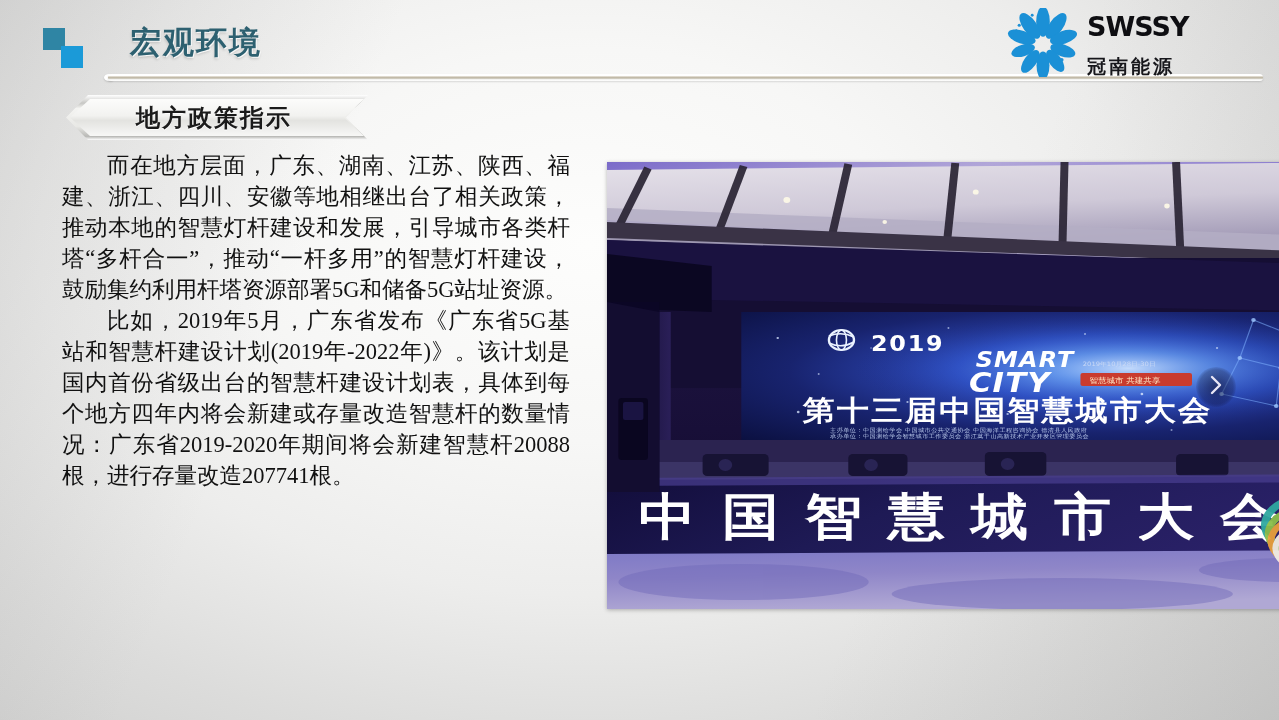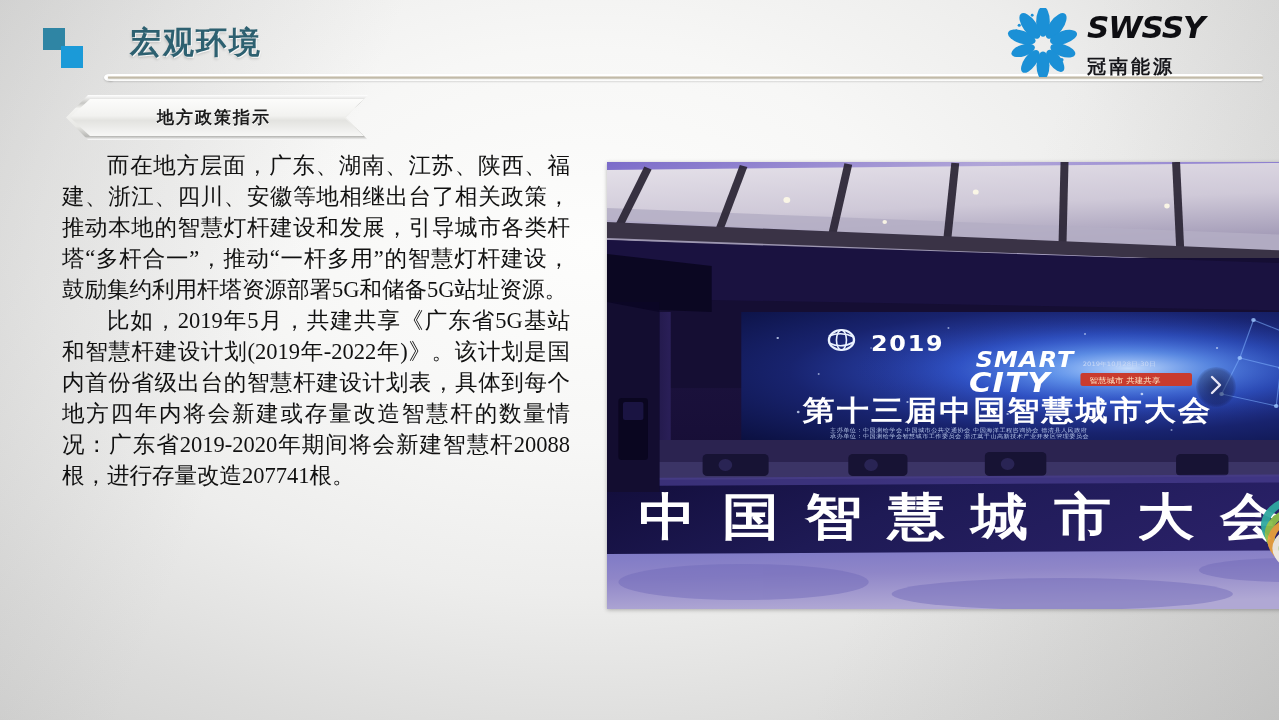--- a/index.html
+++ b/index.html
@@ -52,21 +52,21 @@
     background:#ffffff; border-radius:50%;
     box-shadow:0 1px 2px rgba(0,0,0,.16);
   }
 
   
   .brand { position:absolute; right:22px; top:6px; width:250px; height:72px; }
   .brand-mark { position:absolute; left:0; top:2px; width:72px; height:66px; }
   .brand-text { position:absolute; left:80px; top:4px; }
   .brand-name {
     font-family:"DejaVu Sans","Liberation Sans",sans-serif;
-    font-size:31px; font-weight:bold; font-style:italic;
+    font-size:27px; font-weight:bold; 
     letter-spacing:-1px; color:#0e0e12; line-height:34px;
   }
   .brand-sub {
     font-family:"DejaVu Sans","Liberation Sans",sans-serif;
     font-size:19px; font-weight:bold; letter-spacing:3px;
     color:#17171b; line-height:26px; margin-top:9px;
   }
 
   
   .subbanner {
@@ -79,21 +79,21 @@
   }
   .subbanner .hex-inner {
     position:absolute; left:4px; top:4px; right:4px; bottom:4px;
     clip-path:polygon(20px 0, 100% 0, calc(100% - 20px) 50%, 100% 100%, 20px 100%, 0 50%);
     background:linear-gradient(to bottom,#fcfcfb 0%,#f2f2f0 45%,#e3e3e0 58%,#f7f7f6 100%);
   }
   .subbanner .sub-label {
     position:absolute; inset:0;
     display:flex; align-items:center; justify-content:center;
     font-family:"DejaVu Sans","Liberation Sans",sans-serif;
-    font-size:17px; font-weight:bold; letter-spacing:2px;
+    font-size:24px; font-weight:bold; letter-spacing:2px;
     color:#1b1b1b; padding-right:6px;
     text-shadow:0 1px 0 rgba(255,255,255,.9);
   }
 
   
   .body-text {
     position:absolute; left:62px; top:150px; width:508px; z-index:4;
     color:#111; font-size:22.5px; line-height:31px;
     font-family:"Liberation Serif","DejaVu Serif",serif;
     text-align:justify; text-justify:inter-ideograph;
@@ -189,21 +189,21 @@
   </div>
 
   <div class="subbanner">
     <div class="hex-outer"></div>
     <div class="hex-inner"></div>
     <div class="sub-label">地方政策指示</div>
   </div>
 
   <div class="body-text">
     <p>而在地方层面，广东、湖南、江苏、陕西、福建、浙江、四川、安徽等地相继出台了相关政策，推动本地的智慧灯杆建设和发展，引导城市各类杆塔“多杆合一”，推动“一杆多用”的智慧灯杆建设，鼓励集约利用杆塔资源部署5G和储备5G站址资源。</p>
-    <p>比如，2019年5月，共建共享《广东省5G基站和智慧杆建设计划(2019年-2022年)》。该计划是国内首份省级出台的智慧杆建设计划表，具体到每个地方四年内将会新建或存量改造智慧杆的数量情况：广东省2019-2020年期间将会新建智慧杆20088根，进行存量改造207741根。</p>
+    <p>比如，2019年5月，广东省发布《广东省5G基站和智慧杆建设计划(2019年-2022年)》。该计划是国内首份省级出台的智慧杆建设计划表，具体到每个地方四年内将会新建或存量改造智慧杆的数量情况：广东省2019-2020年期间将会新建智慧杆20088根，进行存量改造207741根。</p>
   </div>
 
   <div class="photo">
     <svg viewBox="0 0 666 447" xmlns="http://www.w3.org/2000/svg" preserveAspectRatio="none" aria-hidden="true">
       <defs>
         <linearGradient id="ceil" x1="0" y1="0" x2="0.35" y2="1">
           <stop offset="0%" stop-color="#e6e2ea"></stop>
           <stop offset="55%" stop-color="#cfc9d8"></stop>
           <stop offset="100%" stop-color="#9f97b4"></stop>
         </linearGradient>

